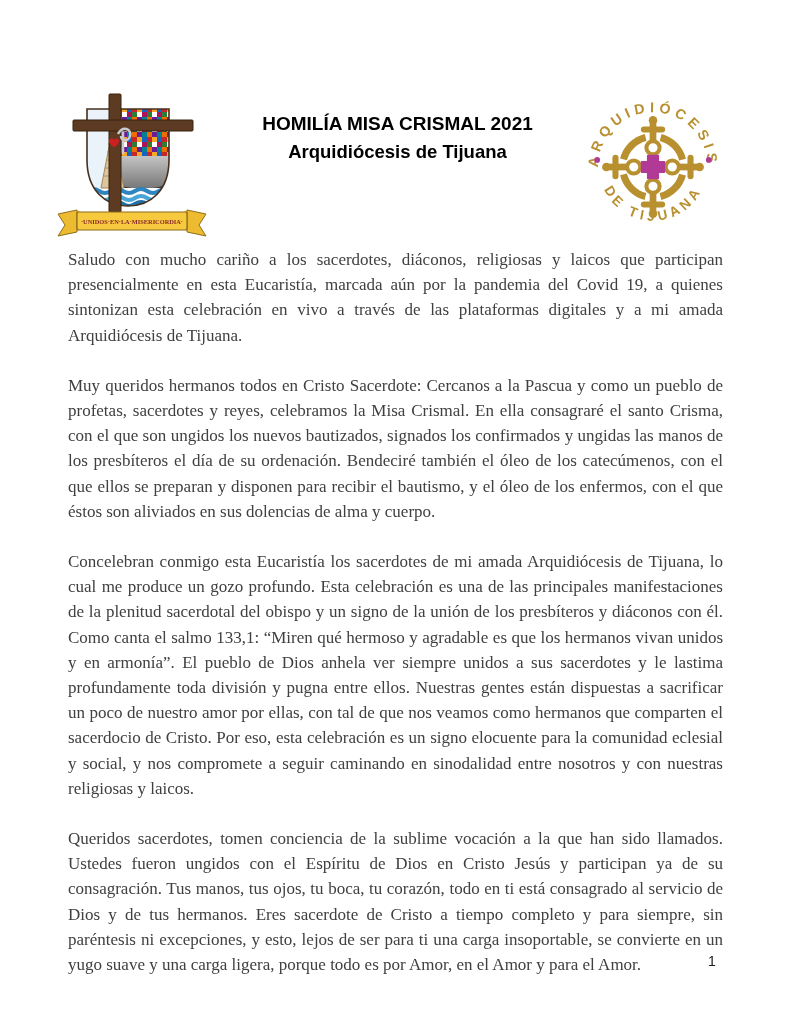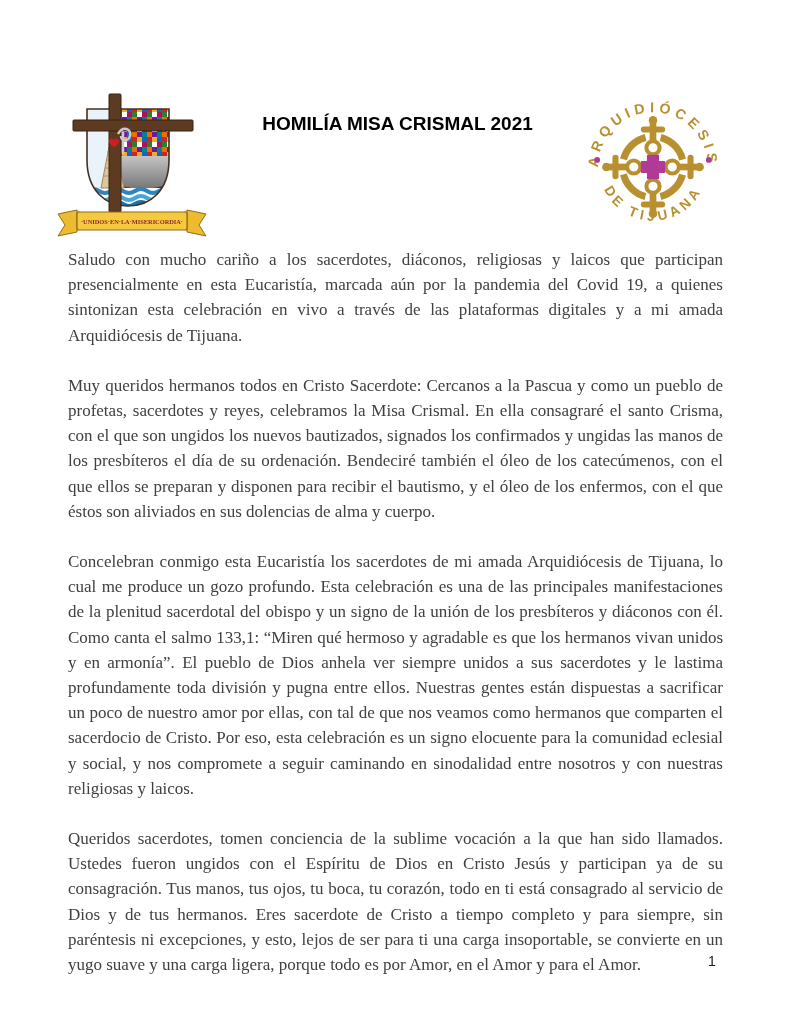--- a/index.html
+++ b/index.html
@@ -127,20 +127,21 @@
         <polygon points="20,118 27,123 20,128" fill="#c79a22"></polygon>
         <polygon points="130,118 123,123 130,128" fill="#c79a22"></polygon>
         <rect x="20" y="120" width="110" height="18" rx="2" fill="#f6c93e" stroke="#8e6d1c" stroke-width="1.2"></rect>
         <text x="75" y="132" text-anchor="middle" font-family="Liberation Serif, serif" font-size="6.2" font-weight="bold" fill="#8b2a2a" textLength="102" lengthAdjust="spacingAndGlyphs">·UNIDOS·EN·LA·MISERICORDIA·</text>
       </g>
     </svg>
   </div>
 
   <div class="title-block">
     <div class="title-line1">HOMILÍA MISA CRISMAL 2021</div>
+    <div class="title-line2">Arquidiócesis de Tijuana</div>
   </div>
 
   <div class="logo-right">
     <svg width="142" height="142" viewBox="0 0 140 140">
       <defs>
         <path id="arcTop" d="M 31.8,108.2 A 54,54 0 1 1 108.2,108.2"></path>
         <path id="arcBottom" d="M 20.2,88.1 A 53,53 0 0 0 119.8,88.1"></path>
       </defs>
 
       <text font-family="Liberation Sans, sans-serif" font-size="14" font-weight="bold" fill="#B8902F" letter-spacing="4.5">

